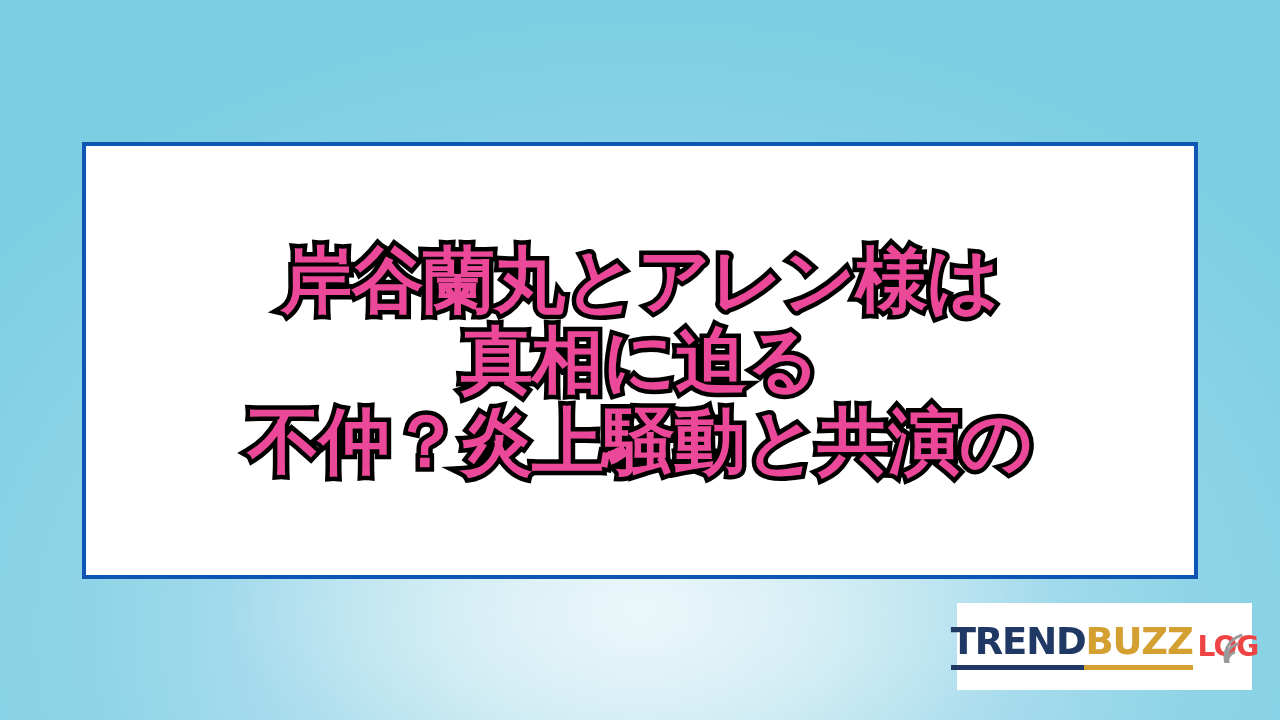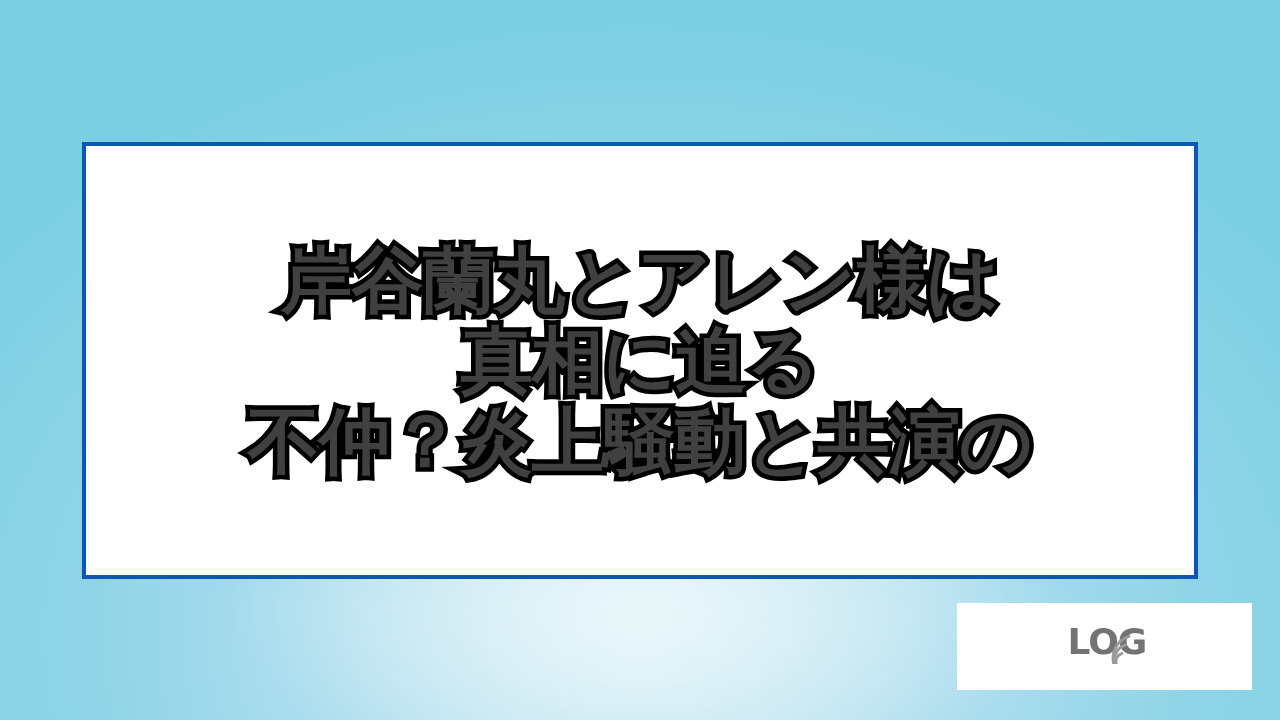--- a/index.html
+++ b/index.html
@@ -57,21 +57,21 @@
   }
 
   #headline {
     width: 100%;
     text-align: center;
     line-height: 1.12;
     font-family: "DejaVu Sans", "Liberation Sans", sans-serif;
     font-weight: 700;
     font-size: 72px;
     letter-spacing: -1px;
-    color: #404040;
+    color: #ec4899;
     -webkit-text-stroke: 9px #000000;
     paint-order: stroke fill;
     text-shadow:
       0 0 1px #000,
       3px 3px 0 rgba(0,0,0,0.18);
   }
   .headline-line {
     display: block;
     white-space: nowrap;
   }
@@ -109,23 +109,23 @@
   #logo-buzz  { color: #d5a032; }
   #logo-rule {
     margin-top: 5px;
     height: 5px;
     width: 100%;
     background: linear-gradient(to right, #1f3864 0 55%, #d5a032 55% 100%);
   }
   #logo-log {
     font-family: "DejaVu Sans", "Liberation Sans", sans-serif;
     font-weight: 700;
-    font-size: 36px;
+    font-size: 28px;
     letter-spacing: -1px;
-    color: #737373;
+    color: #ef4444;
     margin-left: 5px;
     margin-bottom: 9px;
     line-height: 1;
   }
   #logo-signal-icon {
     position: absolute;
     right: 6px;
     top: 10px;
     width: 34px;
     height: 30px;
@@ -142,20 +142,26 @@
     <div id="headline">
       <span class="headline-line">岸谷蘭丸とアレン様は</span>
       <span class="headline-line">真相に迫る</span>
       <span class="headline-line">不仲？炎上騒動と共演の</span>
     </div>
   </div>
 
   <div id="logo-badge">
     <div id="logo-inner">
 
+      <div id="logo-wordmark">
+        <div>
+          <span class="logo-text" id="logo-trend">TREND</span><span class="logo-text" id="logo-buzz">BUZZ</span>
+        </div>
+        <div id="logo-rule"></div>
+      </div>
 
       <span id="logo-log">LOG</span>
 
       <svg id="logo-signal-icon" viewBox="0 0 34 30" fill="none" xmlns="http://www.w3.org/2000/svg">
         <path d="M4 27 C4 22 8 18 13 18" stroke="#9a9a9a" stroke-width="3" stroke-linecap="round" transform="rotate(-18 17 22)"></path>
         <path d="M3 27 C3 18 10 11 19 11" stroke="#9a9a9a" stroke-width="3" stroke-linecap="round" transform="rotate(-18 17 22)"></path>
         <path d="M2 27 C2 14 12 4 25 4" stroke="#9a9a9a" stroke-width="3" stroke-linecap="round" transform="rotate(-18 17 22)"></path>
         <circle cx="4" cy="27" r="2" fill="#9a9a9a" transform="rotate(-18 17 22)"></circle>
       </svg>
 

